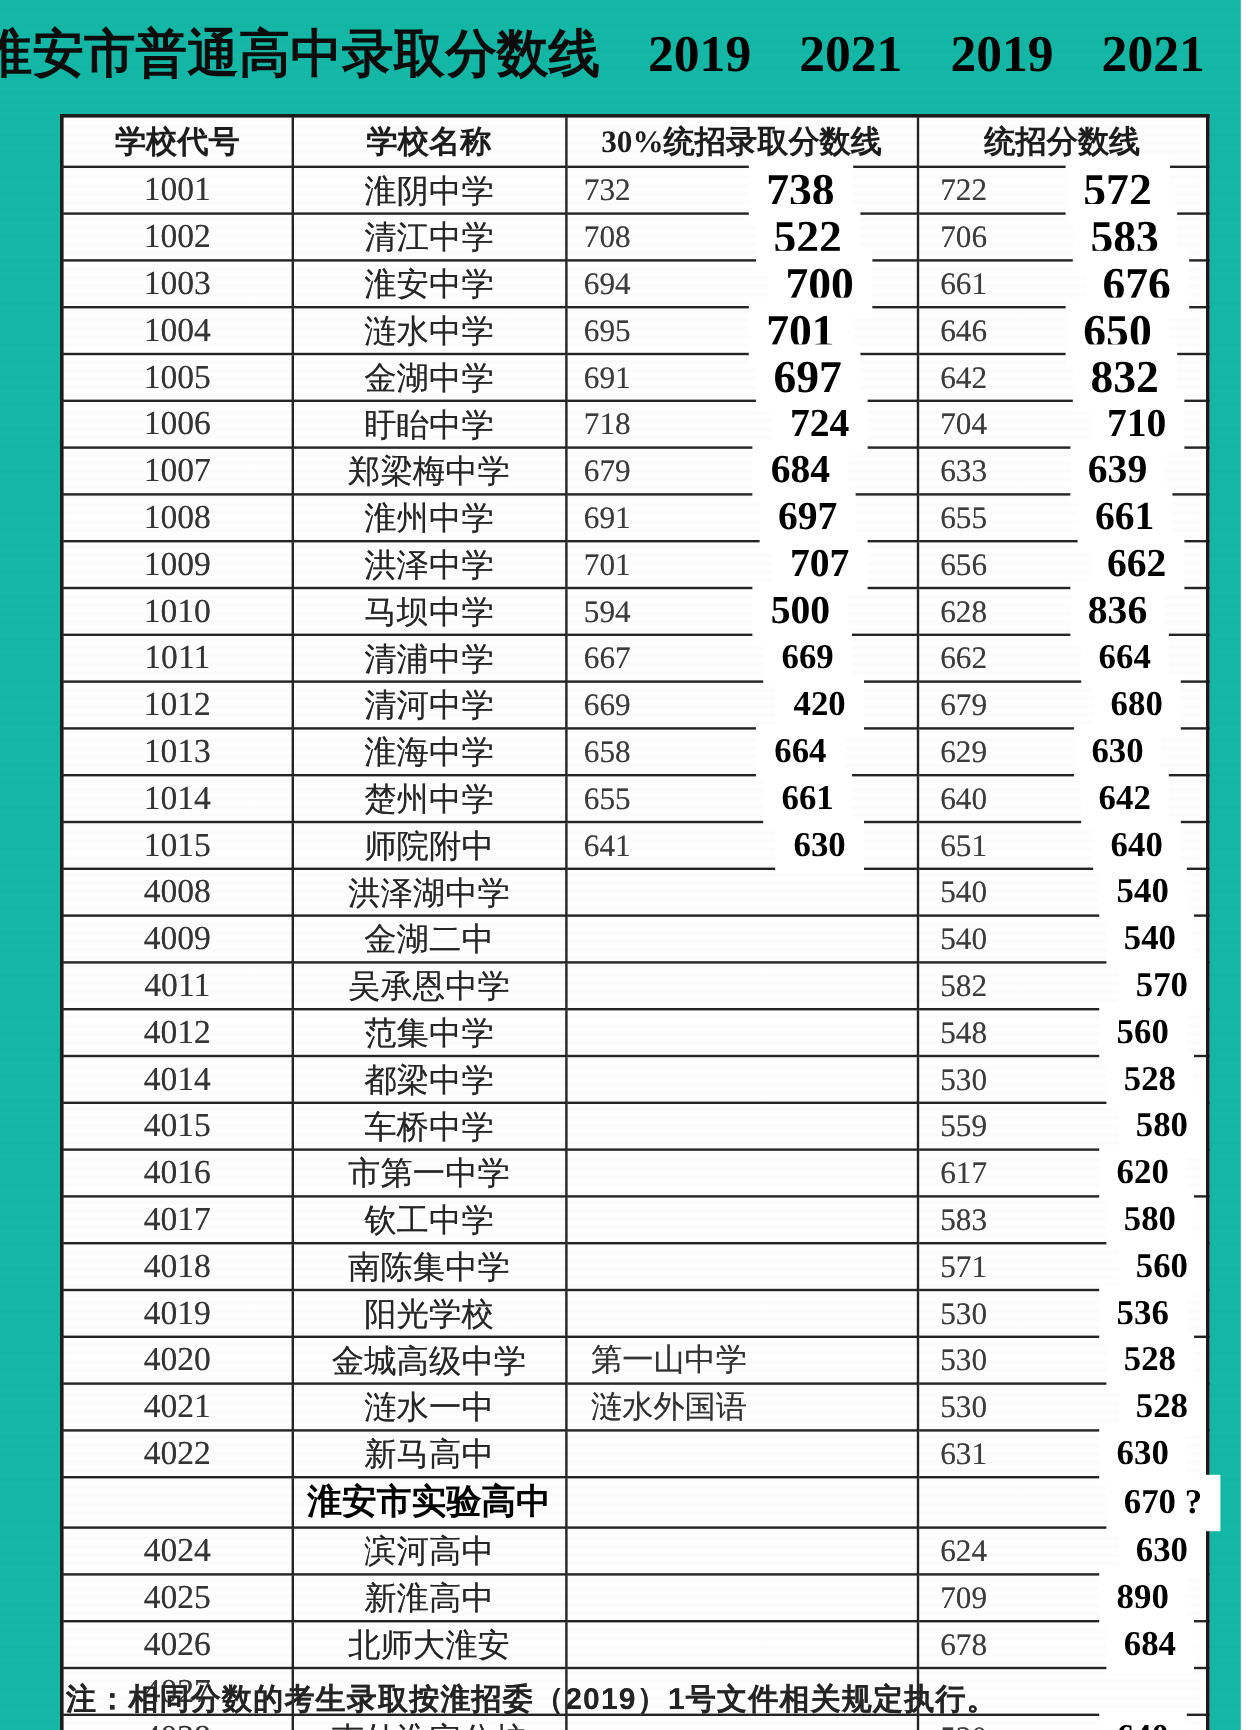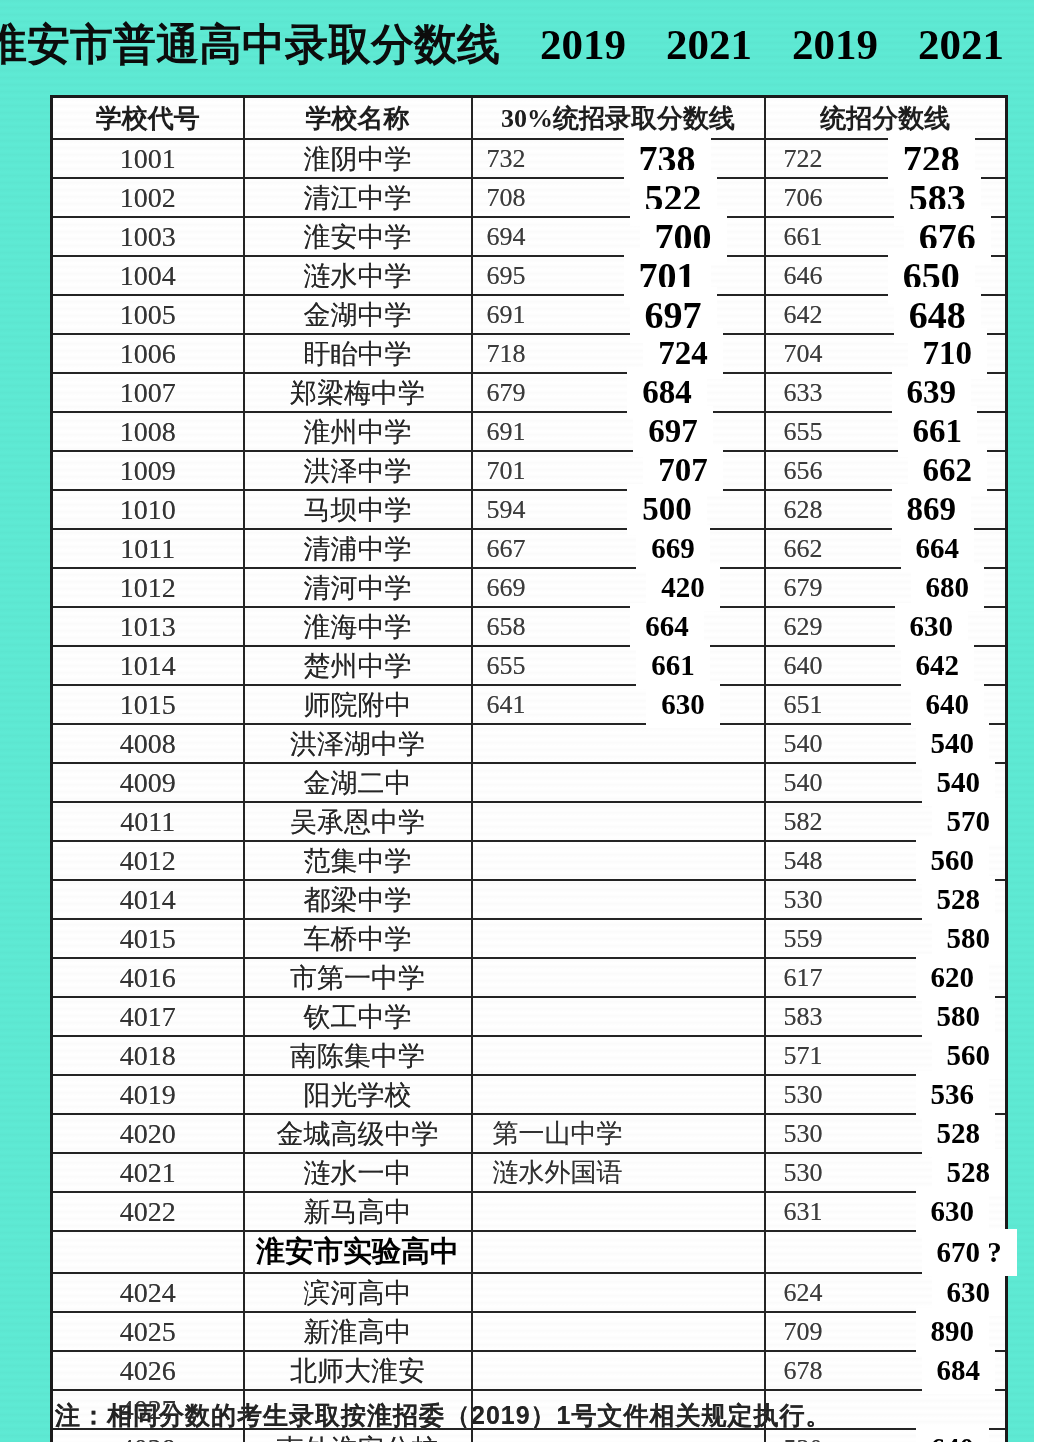--- a/index.html
+++ b/index.html
@@ -5,21 +5,21 @@
   html, body {
     margin: 0; padding: 0;
     width: 1050px; height: 1442px;
     background: #ffffff;
     overflow: hidden;
     font-family: "Liberation Serif", serif;
   }
   .page {
     position: relative;
     width: 1034px; height: 1442px;
-    background: #5eead4;
+    background: #14b8a6;
   }
   
   .page::after {
     content: "";
     position: absolute; inset: 0;
     background: repeating-linear-gradient(
       0deg,
       rgba(0,0,0,0.012) 0px, rgba(0,0,0,0.0) 3px, rgba(0,0,0,0.018) 7px);
     pointer-events: none;
   }
@@ -193,21 +193,21 @@
               <span class="v19">732</span>
               <span class="v21wrap">
                 <span class="bold21">738</span>
               </span>
             </div>
           </td>
           <td class="c-tz">
             <div class="cellrow">
               <span class="v19">722</span>
               <span class="v21wrap">
-                <span class="bold21">728</span>
+                <span class="bold21">572</span>
               </span>
             </div>
           </td>
         </tr>
         <tr class="sz-a">
           <td class="c-code">1002</td>
           <td class="c-name">清江中学</td>
           <td class="c-p30">
             <div class="cellrow">
               <span class="v19">708</span>
@@ -273,21 +273,21 @@
               <span class="v19">691</span>
               <span class="v21wrap">
                 <span class="bold21">697</span>
               </span>
             </div>
           </td>
           <td class="c-tz">
             <div class="cellrow">
               <span class="v19">642</span>
               <span class="v21wrap">
-                <span class="bold21">648</span>
+                <span class="bold21">832</span>
               </span>
             </div>
           </td>
         </tr>
         <tr class="sz-b">
           <td class="c-code">1006</td>
           <td class="c-name">盱眙中学</td>
           <td class="c-p30">
             <div class="cellrow">
               <span class="v19">718</span>
@@ -373,21 +373,21 @@
               <span class="v19">594</span>
               <span class="v21wrap">
                 <span class="bold21">500</span>
               </span>
             </div>
           </td>
           <td class="c-tz">
             <div class="cellrow">
               <span class="v19">628</span>
               <span class="v21wrap">
-                <span class="bold21">869</span>
+                <span class="bold21">836</span>
               </span>
             </div>
           </td>
         </tr>
         <tr class="sz-c">
           <td class="c-code">1011</td>
           <td class="c-name">清浦中学</td>
           <td class="c-p30">
             <div class="cellrow">
               <span class="v19">667</span>

